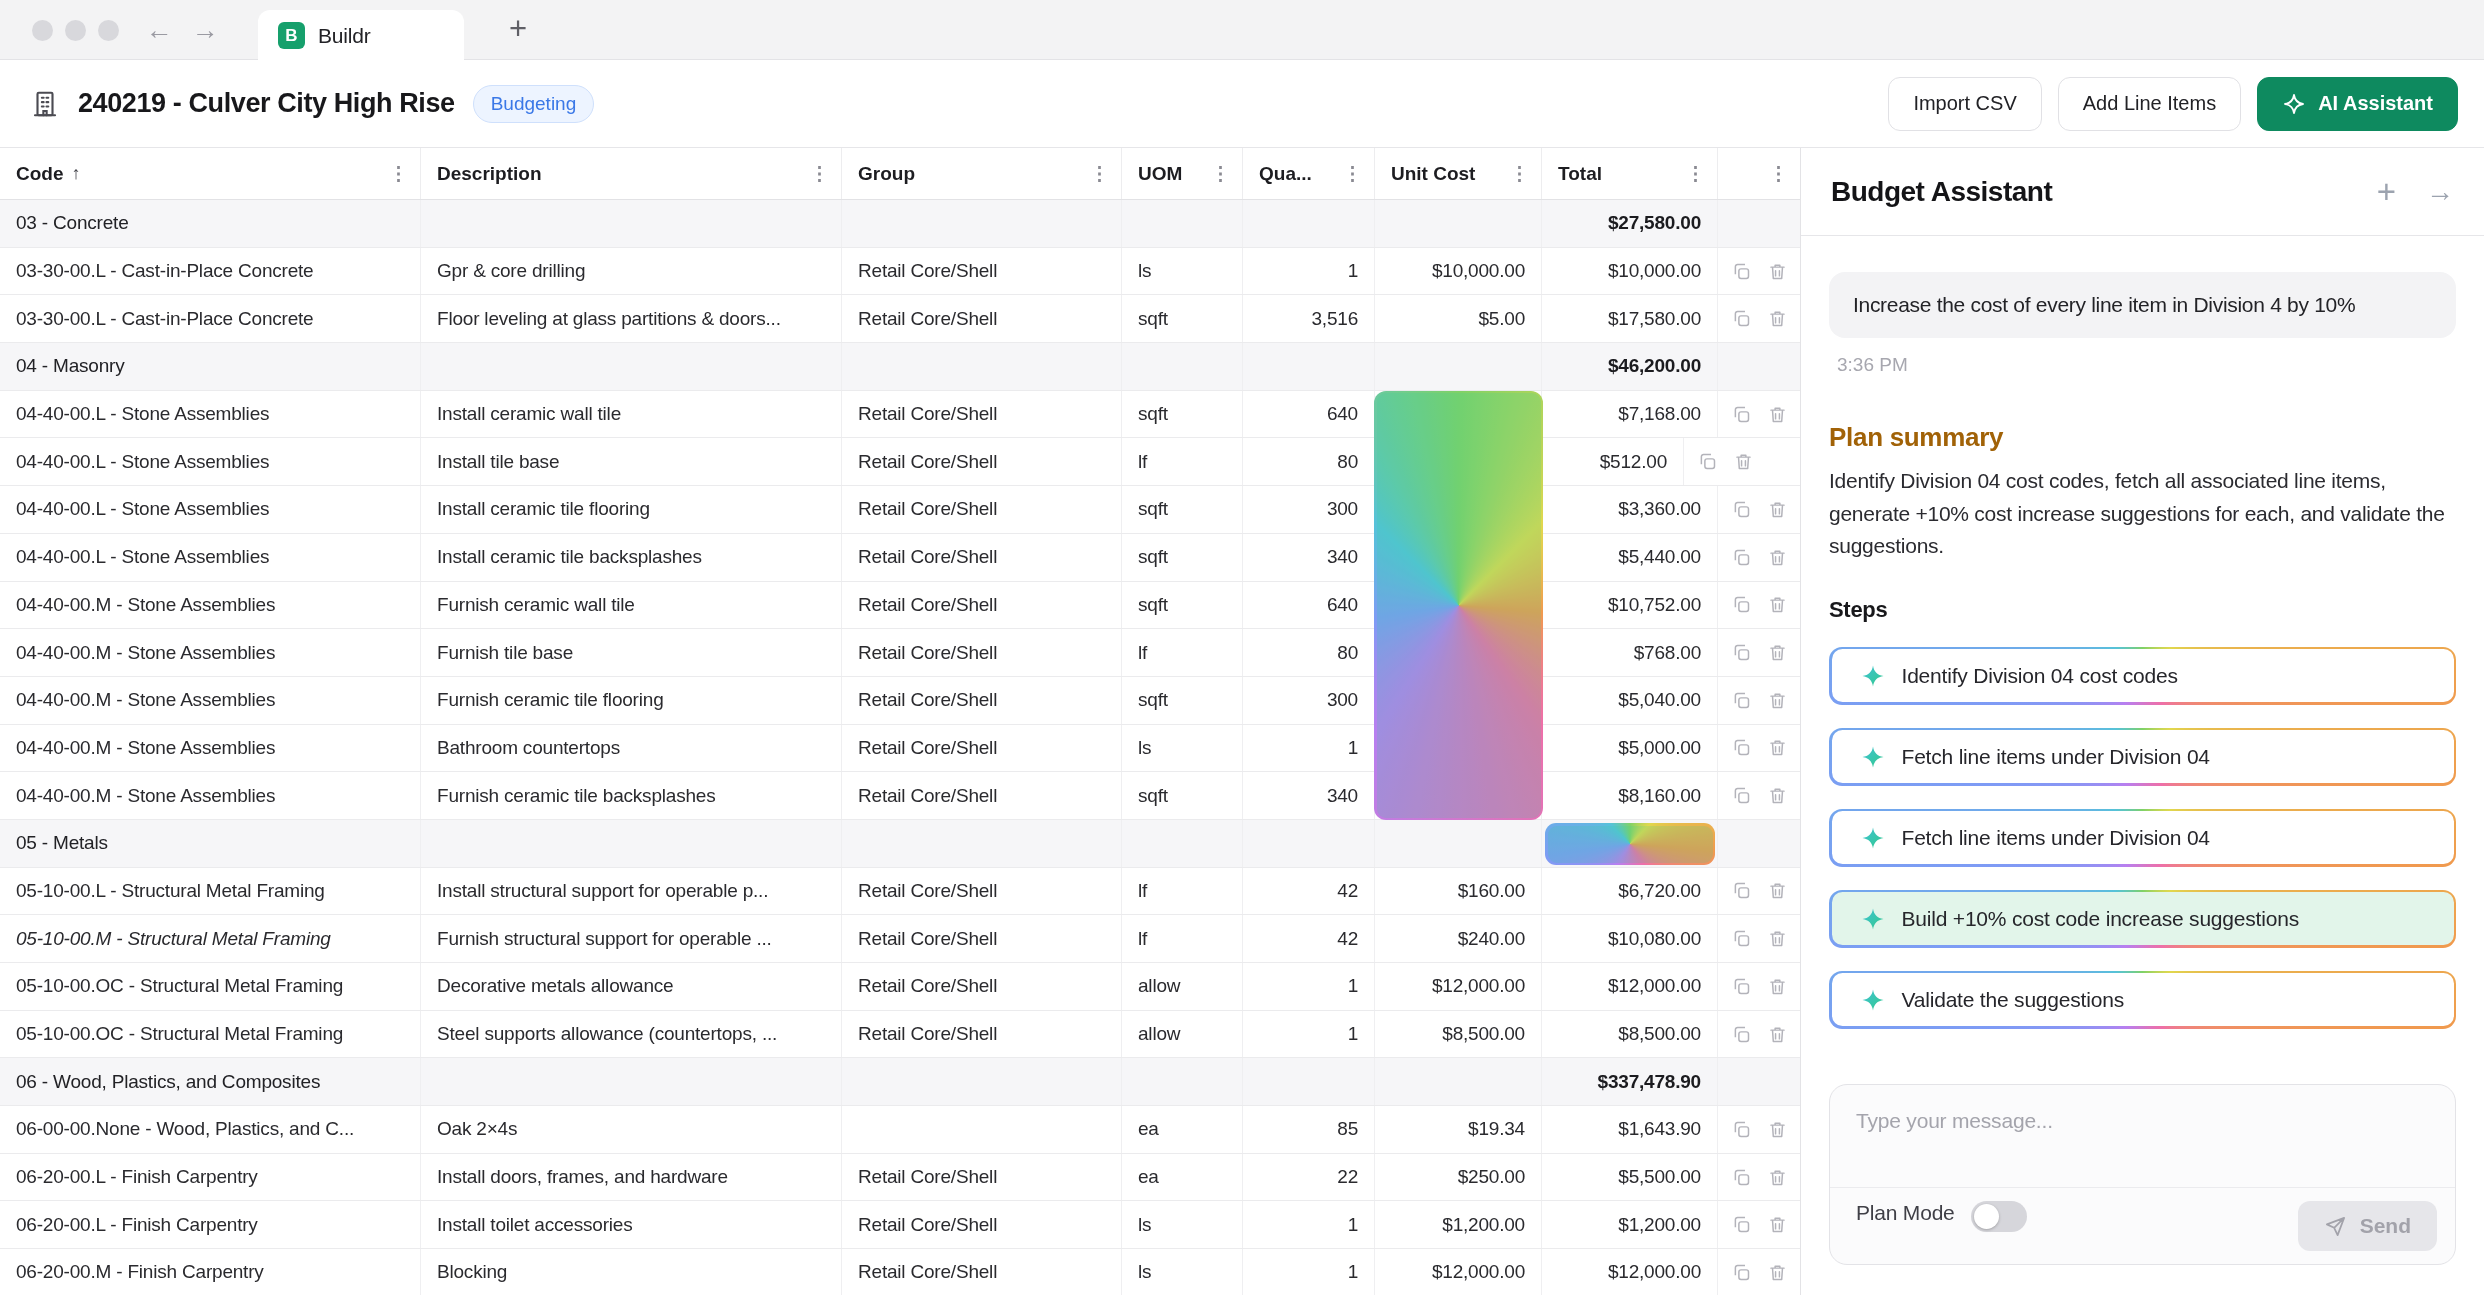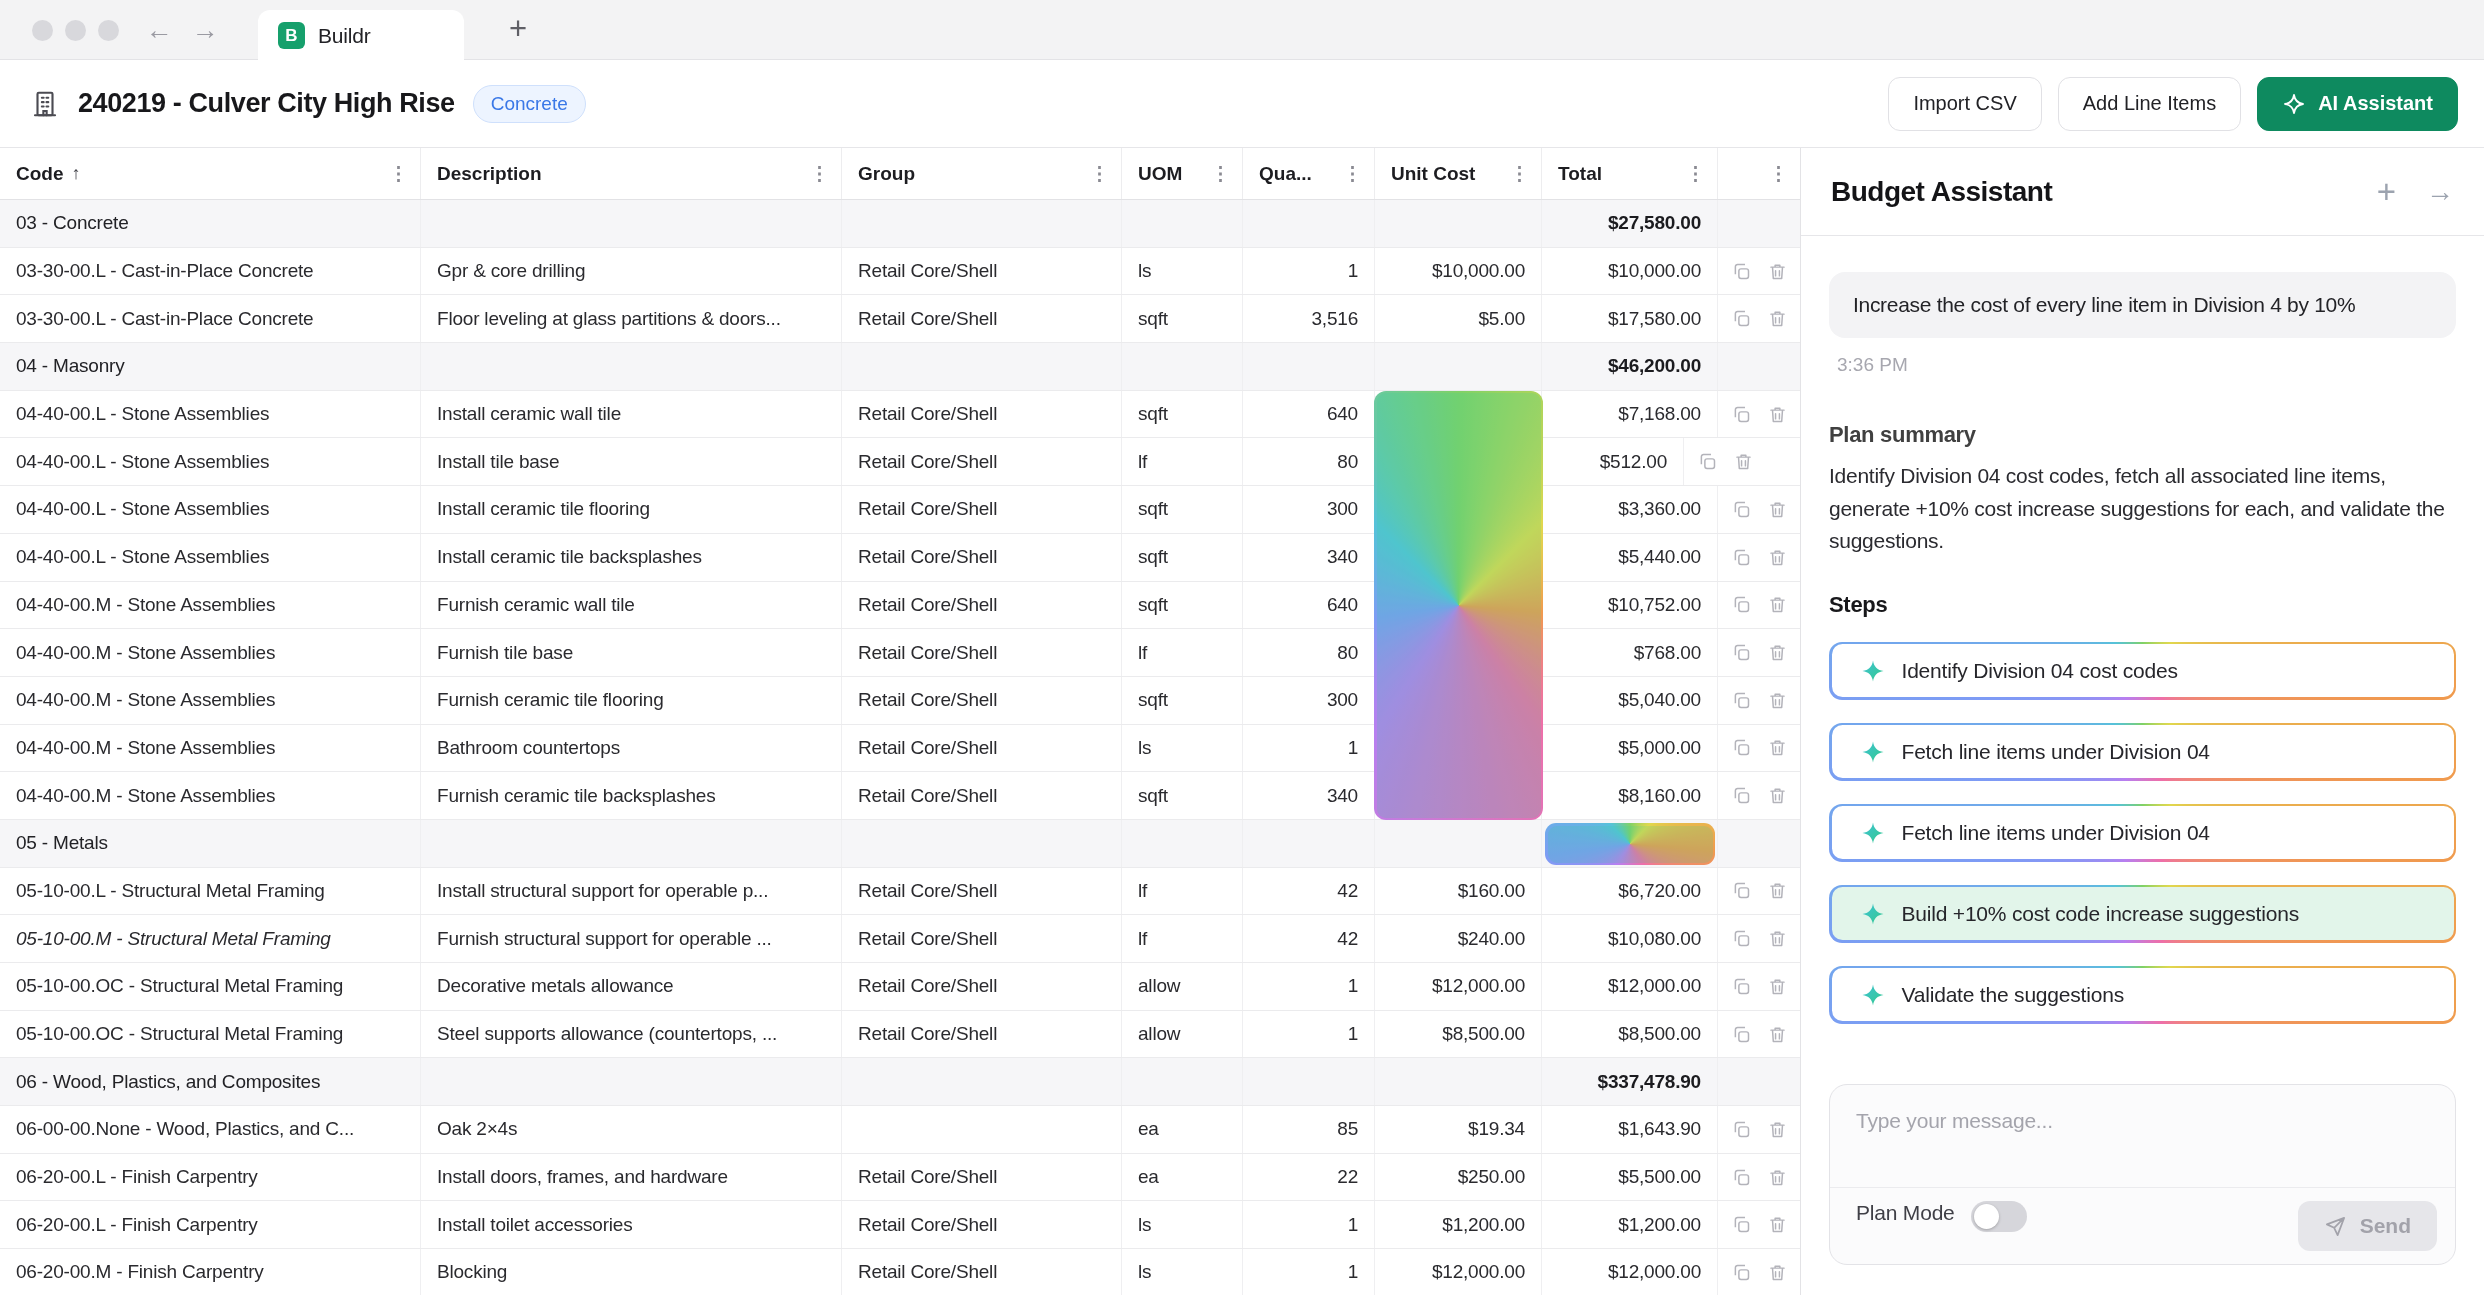--- a/index.html
+++ b/index.html
@@ -49,21 +49,21 @@
   
   .panel{flex:1;border-left:1px solid #e3e3e6;display:flex;flex-direction:column;background:#fff;}
   .panel-header{height:88px;border-bottom:1px solid #e6e6e9;display:flex;align-items:center;padding:0 30px;flex:none;}
   .panel-title{font-size:28px;font-weight:700;color:#141417;letter-spacing:-0.5px;}
   .ph-icons{margin-left:auto;display:flex;align-items:center;gap:30px;color:#9ca3af;}
   .ph-icons .plus{font-size:33px;line-height:1;}
   .ph-icons .arrow{font-size:28px;line-height:1;}
   .chat{padding:36px 28px 0;}
   .bubble{background:#f3f3f5;border-radius:16px;padding:21px 24px;font-size:21px;letter-spacing:-0.3px;color:#232327;width:100%;white-space:nowrap;overflow:hidden;}
   .time{font-size:19px;color:#a7a7af;margin:16px 0 0 8px;}
-  .plan-h{margin-top:46px;font-size:22px;font-weight:700;color:#404040;letter-spacing:-0.3px;}
+  .plan-h{margin-top:46px;font-size:26px;font-weight:700;color:#a16207;letter-spacing:-0.3px;}
   .plan-p{margin-top:12px;font-size:21px;line-height:1.55;letter-spacing:-0.25px;color:#2b2b30;}
   .steps-h{margin-top:34px;font-size:22px;font-weight:700;color:#18181b;letter-spacing:-0.3px;}
   .steps{margin-top:24px;display:flex;flex-direction:column;gap:23px;}
   .step{border-radius:13px;padding:2.5px;}
   .step-inner{border-radius:10.5px;background:#fff;display:flex;align-items:center;gap:16px;padding:0 28px;height:53px;font-size:21px;font-weight:500;color:#26262b;letter-spacing:-0.2px;white-space:nowrap;}
   .step.mint .step-inner{background:#e2f5ea;}
   .composer{margin:auto 28px 30px;border:1.5px solid #e3e3e7;border-radius:18px;background:#fbfbfc;overflow:hidden;flex:none;}
   .composer textarea{display:block;width:100%;border:none;background:transparent;resize:none;outline:none;padding:24px 26px;font-family:inherit;font-size:21px;letter-spacing:-0.2px;color:#3a3a40;height:102px;}
   .composer textarea::placeholder{color:#a4a4ac;}
   .composer-bar{border-top:1px solid #ebebee;display:flex;align-items:flex-start;padding:13px 18px 13px 26px;}
@@ -91,21 +91,21 @@
 <div class="titlebar">
   <span style="display:flex">
     <svg width="30" height="30" viewBox="0 0 24 24" fill="none" stroke="#4b4b52" stroke-width="1.7" stroke-linecap="round">
       <rect x="6" y="3" width="12" height="18" rx="1"></rect>
       <path d="M4 21h16"></path>
       <path d="M9.5 7h1.4M13.2 7h1.4M9.5 10.5h1.4M13.2 10.5h1.4M9.5 14h1.4M13.2 14h1.4"></path>
       <path d="M10.7 21v-3.4h2.6V21"></path>
     </svg>
   </span>
   <span class="pagetitle">240219 - Culver City High Rise</span>
-  <span class="badge">Concrete</span>
+  <span class="badge">Budgeting</span>
   <div class="tb-actions">
     <button class="btn">Import CSV</button>
     <button class="btn">Add Line Items</button>
     <button class="btn green">
       <span style="display:flex">
         <svg width="24" height="24" viewBox="0 0 32 32" fill="none" stroke="#fff" stroke-width="2.4" stroke-linejoin="round">
           <path d="M16 4c1.1 7 5 10.9 12 12-7 1.1-10.9 5-12 12-1.1-7-5-10.9-12-12 7-1.1 10.9-5 12-12z"></path>
         </svg>
       </span>
       <span>AI Assistant</span>

